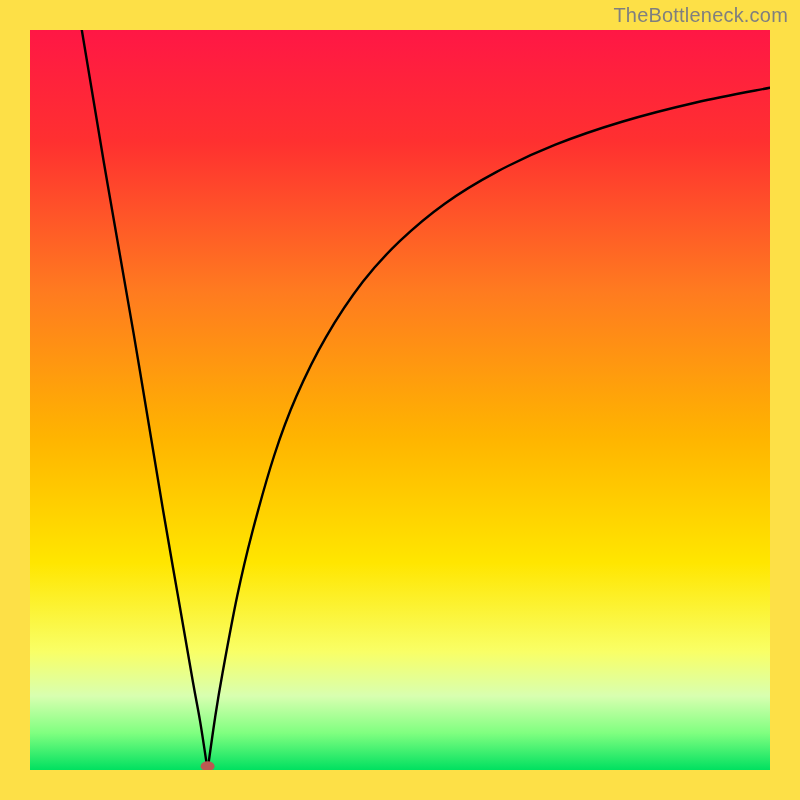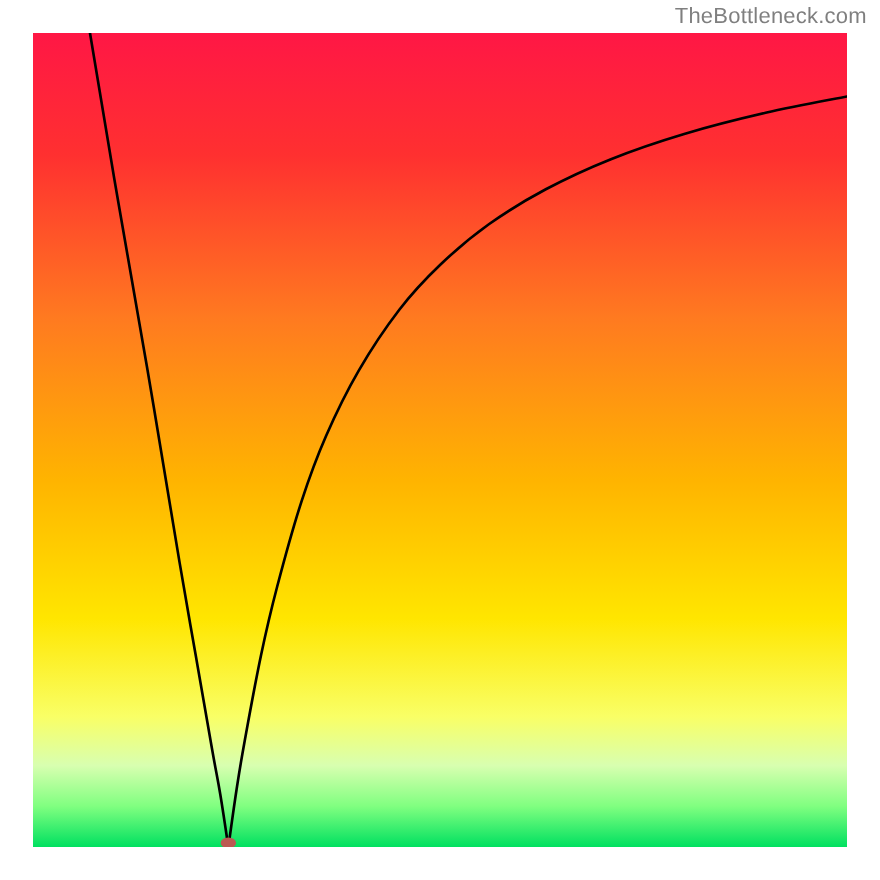--- a/index.html
+++ b/index.html
@@ -8,21 +8,21 @@
     width: 800px;
     height: 800px;
     background: #000;
     overflow: hidden;
     font-family: Arial, Helvetica, sans-serif;
   }
   .frame {
     position: relative;
     width: 800px;
     height: 800px;
-    background: #ffffff;
+    background: #fde047;
   }
   .plot-area {
     position: absolute;
     left: 30px;
     top: 30px;
     width: 740px;
     height: 740px;
   }
   .attribution {
     position: absolute;

